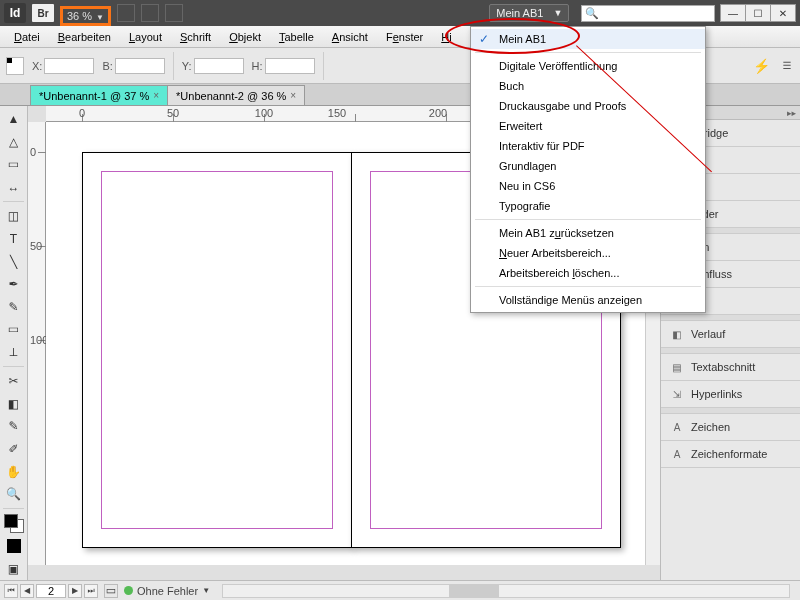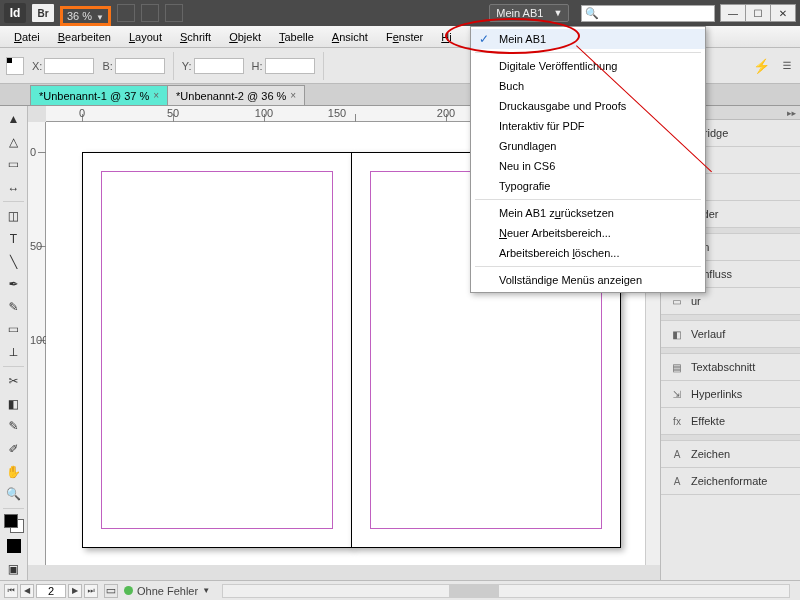--- a/index.html
+++ b/index.html
@@ -213,21 +213,21 @@
     <div class="ruler-h" id="rulerH">
         <div class="tick" style="left: 36px;"></div>
         <span style="left: 36px;">0</span>
         <div class="tick" style="left: 127px;"></div>
         <span style="left: 127px;">50</span>
         <div class="tick" style="left: 218px;"></div>
         <span style="left: 218px;">100</span>
         <div class="tick" style="left: 309px;"></div>
         <span style="left: 291px;">150</span>
         <div class="tick" style="left: 400px;"></div>
-        <span style="left: 400px;">200</span>
+        <span style="left: 392px;">200</span>
         <div class="tick" style="left: 491px;"></div>
         <span style="left: 491px;">250</span>
       </div>
     <div class="ruler-v" id="rulerV">
         <div class="tick" style="top: 30px;"></div>
         <span style="top: 30px;">0</span>
         <div class="tick" style="top: 124px;"></div>
         <span style="top: 124px;">50</span>
         <div class="tick" style="top: 218px;"></div>
         <span style="top: 218px;">100</span>
@@ -284,24 +284,20 @@
         </div>
         <div class="gap"></div>
         <div class="panel">
           <span class="icon">▤</span>
           <span>Textabschnitt</span>
         </div>
         <div class="panel">
           <span class="icon">⇲</span>
           <span>Hyperlinks</span>
         </div>
-        <div class="panel">
-          <span class="icon">fx</span>
-          <span>Effekte</span>
-        </div>
         <div class="gap"></div>
         <div class="panel">
           <span class="icon">A</span>
           <span>Zeichen</span>
         </div>
         <div class="panel">
           <span class="icon">A</span>
           <span>Zeichenformate</span>
         </div>
       </div>
@@ -326,20 +322,21 @@
       <div class="thumb"></div>
     </div>
 </div>
 
 <div class="ws-menu" id="wsmenu">
     <div class="item selected"><span class="check">✓</span>Mein AB1</div>
     <div class="divider"></div>
     <div class="item">Digitale Veröffentlichung</div>
     <div class="item">Buch</div>
     <div class="item">Druckausgabe und Proofs</div>
+    <div class="item">Erweitert</div>
     <div class="item">Interaktiv für PDF</div>
     <div class="item">Grundlagen</div>
     <div class="item">Neu in CS6</div>
     <div class="item">Typografie</div>
     <div class="divider"></div>
     <div class="item">Mein AB1 z<span class="underline">u</span>rücksetzen</div>
     <div class="item"><span class="underline">N</span>euer Arbeitsbereich...</div>
     <div class="item">Arbeitsbereich <span class="underline">l</span>öschen...</div>
     <div class="divider"></div>
     <div class="item">Vollständige Menüs anzeigen</div>

